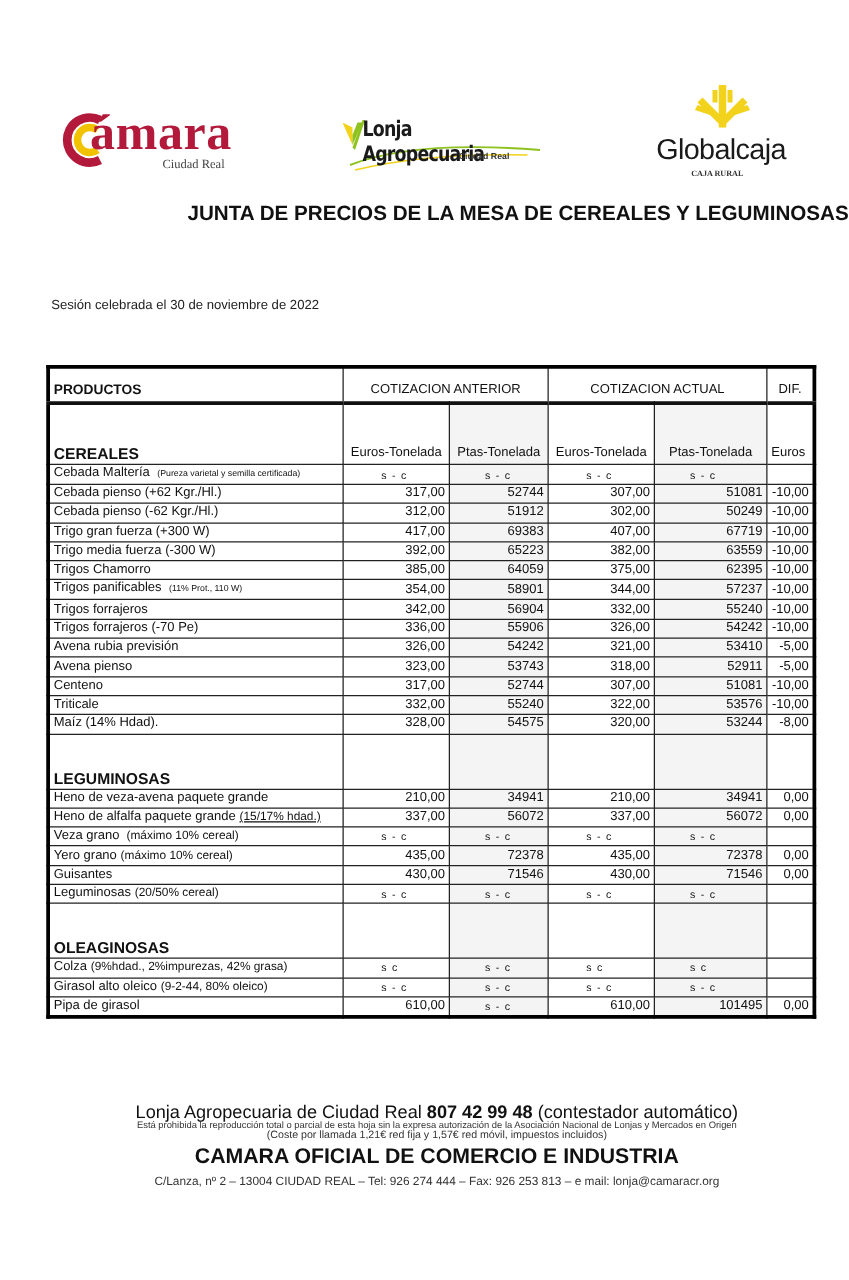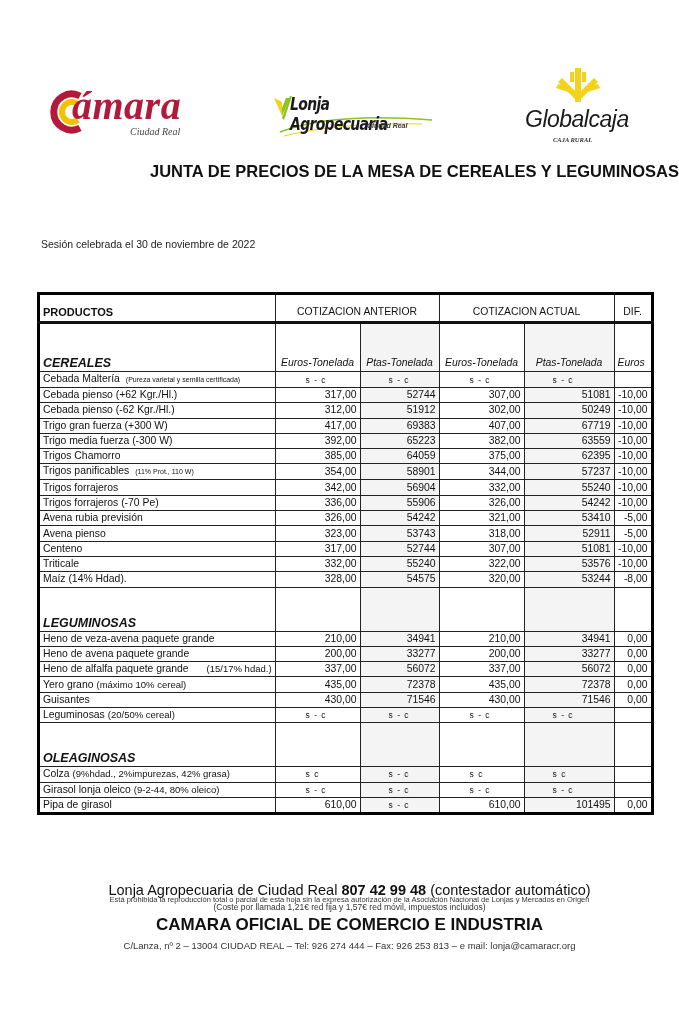--- a/index.html
+++ b/index.html
@@ -1,20 +1,20 @@
 <!DOCTYPE html>
 <html><head>
 <meta charset="utf-8">
 <style>
   html, body { margin: 0; padding: 0; background: #ffffff; }
   body { width: 679px; height: 1024px; position: relative; overflow: hidden;
          font-family: "Liberation Sans", sans-serif; color: #111; }
 
   
-  .logo { position: absolute; font-style: italic; }
+  .logo { position: absolute; }
   .camara { left: 50px; top: 88px; width: 170px; height: 50px; }
   .camara .word { position: absolute; left: 22px; top: -6px; font-family: "Liberation Serif", serif;
                   font-weight: bold; font-size: 40px; color: #b3193a; letter-spacing: 0.5px; }
   .camara .sub { position: absolute; left: 80px; top: 38px; font-family: "Liberation Serif", serif;
                  font-size: 10px; color: #444; }
   .camara svg { position: absolute; left: 0; top: 2px; }
 
   .lonja { left: 272px; top: 92px; width: 170px; height: 50px; }
   .lonja .word { position: absolute; left: 18px; top: 2px; font-family: "DejaVu Sans", sans-serif;
                  font-weight: bold; font-size: 17px; color: #1a1a1a; letter-spacing: -0.8px;
@@ -43,21 +43,21 @@
   .tbl col.c3 { width: 85px; }
   .tbl col.c4 { width: 90px; }
   .tbl col.c5 { width: 38px; }
   .tbl td.shade { background: #f4f4f4; }
   .tbl td.num { text-align: right; }
   .tbl td.sc { font-size: 8.5px; padding-left: 30px; letter-spacing: 1px; }
   .tbl td.sc2 { font-size: 8.5px; padding-left: 28px; letter-spacing: 1px; }
   .tbl td.ctr { text-align: center; }
   .tbl .hdr td { height: 24px; vertical-align: bottom; padding-bottom: 2px; }
   .tbl .hdr .prod { font-weight: bold; font-size: 11px; }
-  .tbl .section td { height: 42px; vertical-align: bottom; padding-bottom: 1px; font-style: italic; }
+  .tbl .section td { height: 42px; vertical-align: bottom; padding-bottom: 1px; }
   .tbl .section .sec { font-weight: bold; font-size: 12.5px; }
   .tbl .section.first td { height: 46px; }
   .tbl .section .unit { text-align: center; font-size: 10.4px; }
   .tbl .note { font-size: 7px; margin-left: 6px; }
 
   .footer { position: absolute; left: 0; width: 100%; text-align: center; }
   .f1 { top: 895px; font-size: 7.5px; color: #333; padding-left: 20px; box-sizing: border-box; }
   .f2 { top: 882px; font-size: 14.5px; color: #111; padding-left: 20px; box-sizing: border-box; }
   .f2 b { font-weight: bold; text-align: center; }
   .f3 { top: 902px; font-size: 8.5px; color: #333; padding-left: 20px; box-sizing: border-box; }
@@ -253,34 +253,34 @@
       </tr>
       <tr>
         <td><span>Heno de veza-avena paquete grande</span></td>
         <td class="num">210,00</td>
         <td class="num shade">34941</td>
         <td class="num">210,00</td>
         <td class="num shade">34941</td>
         <td class="num">0,00</td>
       </tr>
       <tr>
-        <td><span>Heno de avena paquete grande</span></td>
-        <td class="num">200,00</td>
-        <td class="num shade">33277</td>
-        <td class="num">200,00</td>
-        <td class="num shade">33277</td>
-        <td class="num">0,00</td>
-      </tr>
-      <tr>
-        <td><span>Heno de alfalfa paquete grande</span><span class="note" style="font-size: 9.5px; margin-left: 18px;">(15/17% hdad.)</span></td>
+        <td><span>Heno de alfalfa paquete grande</span><span class="note" style="font-size: 9.5px; margin-left: 3px; text-decoration: underline;">(15/17% hdad.)</span></td>
         <td class="num">337,00</td>
         <td class="num shade">56072</td>
         <td class="num">337,00</td>
         <td class="num shade">56072</td>
         <td class="num">0,00</td>
+      </tr>
+      <tr>
+        <td><span>Veza grano</span><span class="note" style="font-size: 9.5px; margin-left: 3px;"> (máximo 10% cereal)</span></td>
+        <td class="sc">s - c</td>
+        <td class="sc2 shade">s - c</td>
+        <td class="sc">s - c</td>
+        <td class="sc2 shade">s - c</td>
+        <td class="num"></td>
       </tr>
       <tr>
         <td><span>Yero grano</span><span class="note" style="font-size: 9.5px; margin-left: 3px;">(máximo 10% cereal)</span></td>
         <td class="num">435,00</td>
         <td class="num shade">72378</td>
         <td class="num">435,00</td>
         <td class="num shade">72378</td>
         <td class="num">0,00</td>
       </tr>
       <tr>
@@ -309,21 +309,21 @@
       </tr>
       <tr>
         <td><span>Colza</span><span class="note" style="font-size: 9.5px; margin-left: 3px;">(9%hdad.,  2%impurezas,  42% grasa)</span></td>
         <td class="sc">s   c</td>
         <td class="sc2 shade">s - c</td>
         <td class="sc">s   c</td>
         <td class="sc2 shade">s   c</td>
         <td class="num"></td>
       </tr>
       <tr>
-        <td><span>Girasol lonja oleico</span><span class="note" style="font-size: 9.5px; margin-left: 3px;">(9-2-44, 80% oleico)</span></td>
+        <td><span>Girasol alto oleico</span><span class="note" style="font-size: 9.5px; margin-left: 3px;">(9-2-44, 80% oleico)</span></td>
         <td class="sc">s - c</td>
         <td class="sc2 shade">s - c</td>
         <td class="sc">s - c</td>
         <td class="sc2 shade">s - c</td>
         <td class="num"></td>
       </tr>
       <tr>
         <td><span>Pipa de girasol</span></td>
         <td class="num">610,00</td>
         <td class="sc2 shade">s - c</td>

